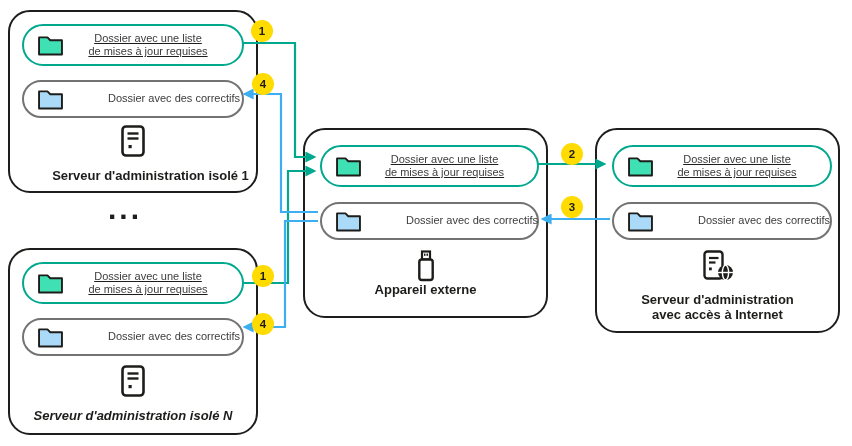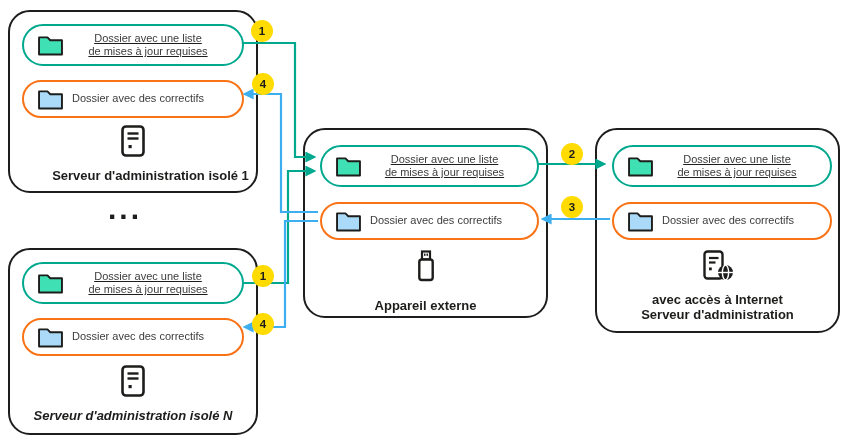--- a/index.html
+++ b/index.html
@@ -9,21 +9,21 @@
     font-family:"Liberation Sans", sans-serif; overflow:hidden; color:#1D1D1B;
   }
   .node {
     position:absolute; background:#fff; border:2px solid #1D1D1B; border-radius:22px; z-index:1;
   }
   .pill {
     position:absolute; display:flex; align-items:center; background:#fff;
     padding:0 10px 0 13px;
   }
   .pill.green { border:2px solid #00A88E; border-radius:22px;text-decoration:underline; }
-  .pill.blue  { border:2px solid #f97316; border-radius:20px; }
+  .pill.blue  { border:2px solid #737373; border-radius:20px;gap:36px; }
   .pill .ficon { flex:0 0 auto; display:block; }
   .pill .txt {
     flex:1; text-align:center; font-size:11px; line-height:13.5px; color:#3C3C3E;
   }
   .pill .txt.single { flex:0 0 auto; margin-left:8px; white-space:nowrap; }
   .txt span { display:block; }
   .node-label {
     position:absolute; left:0; right:0; text-align:center;
     font-weight:700; font-size:13px; line-height:15px; color:#1D1D1B;
   }
@@ -118,21 +118,21 @@
       <div class="txt single">Dossier avec des correctifs</div>
     </div>
     <div class="icon-center" style="top:120px;">
       <svg width="22" height="32" viewBox="0 0 22 32">
         <rect x="7" y="1.5" width="8" height="8" fill="#fff" stroke="#1D1D1B" stroke-width="2.2"></rect>
         <rect x="9" y="3.6" width="1.5" height="2.2" fill="#1D1D1B"></rect>
         <rect x="11.5" y="3.6" width="1.5" height="2.2" fill="#1D1D1B"></rect>
         <rect x="4.3" y="9.5" width="13.4" height="20.5" rx="2.5" fill="#fff" stroke="#1D1D1B" stroke-width="2.4"></rect>
       </svg>
     </div>
-    <div class="node-label" style="top:168px;">Appareil externe</div>
+    <div class="node-label" style="top:152px;">Appareil externe</div>
   </div>
 
   <div class="node" style="left:595px; top:128px; width:245px; height:205px;">
     <div class="pill green" style="left:15px; top:15px; width:220px; height:42px;">
       <svg class="ficon" width="27" height="21" viewBox="0 0 28 22">
         <path d="M2,20.5 V2.5 H10.8 L13.8,5.5 H26 V20.5 Z" fill="#3FE0B4" stroke="#1D1D1B" stroke-width="2" stroke-linejoin="round"></path>
       </svg>
       <div class="txt">
         <span>Dossier avec une liste</span>
         <span>de mises à jour requises</span>
@@ -149,22 +149,22 @@
         <rect x="2.5" y="1.5" width="18" height="27" rx="3" fill="#fff" stroke="#1D1D1B" stroke-width="2.4"></rect>
         <line x1="7" y1="8" x2="16.5" y2="8" stroke="#1D1D1B" stroke-width="2.2"></line>
         <line x1="7" y1="12.5" x2="13.5" y2="12.5" stroke="#1D1D1B" stroke-width="2.2"></line>
         <rect x="7" y="17.5" width="2.8" height="2.8" fill="#1D1D1B"></rect>
         <circle cx="23.5" cy="22.5" r="7.5" fill="#1D1D1B"></circle>
         <ellipse cx="23.5" cy="22.5" rx="3.1" ry="7.5" fill="none" stroke="#fff" stroke-width="1.4"></ellipse>
         <line x1="16" y1="22.5" x2="31" y2="22.5" stroke="#fff" stroke-width="1.4"></line>
       </svg>
     </div>
     <div class="node-label" style="top:162px;">
+      <span style="display:block;">Serveur d'administration</span>
       <span style="display:block;">avec accès à Internet</span>
-      <span style="display:block;">Serveur d'administration</span>
     </div>
   </div>
 
   <svg class="overlay" width="852" height="446" viewBox="0 0 852 446">
     <defs>
       <marker id="arrTeal" markerUnits="userSpaceOnUse" markerWidth="11" markerHeight="11" viewBox="0 0 10 10" refX="1.5" refY="5" orient="auto">
         <path d="M0,0 L10,5 L0,10 Z" fill="#00A88E"></path>
       </marker>
       <marker id="arrBlue" markerUnits="userSpaceOnUse" markerWidth="11" markerHeight="11" viewBox="0 0 10 10" refX="1.5" refY="5" orient="auto">
         <path d="M0,0 L10,5 L0,10 Z" fill="#3DAFF0"></path>

